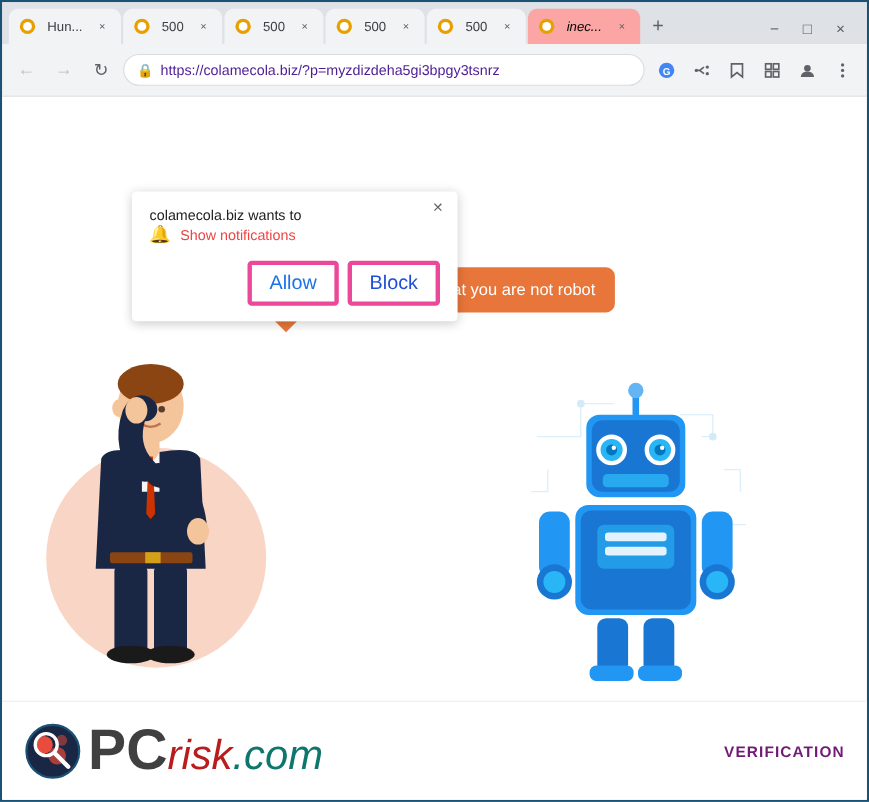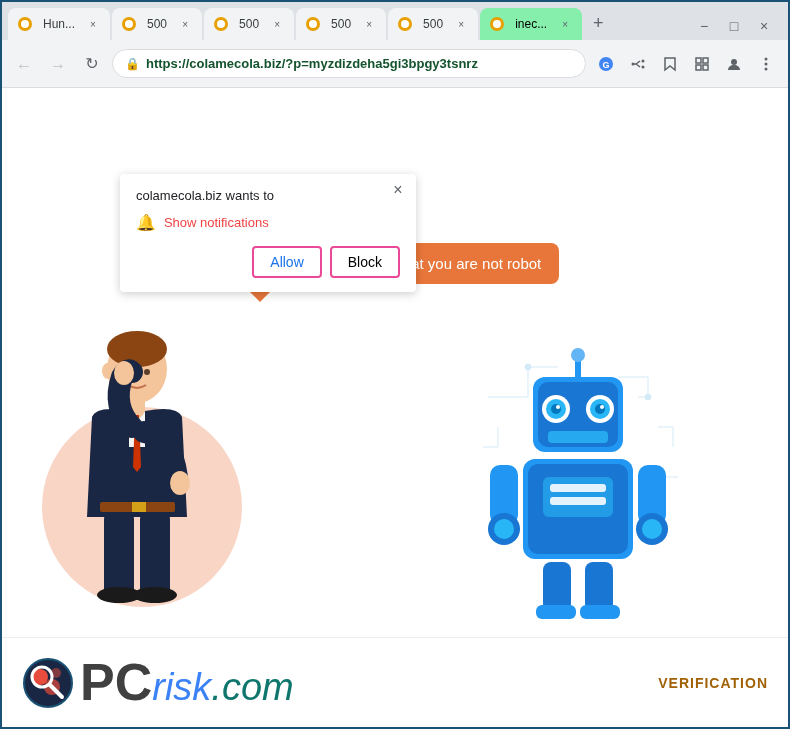--- a/index.html
+++ b/index.html
@@ -41,22 +41,23 @@
       color: #3c4043;
       max-width: 130px;
       height: 32px;
       gap: 11px;
       position: relative;
       white-space: nowrap;
       overflow: hidden;
     }
 
     .tab.active {
-      background: #86efac;
+      background: #fca5a5;
       color: #000;
+      font-style: italic;
     }
 
     .tab-favicon {
       width: 14px;
       height: 14px;
       border-radius: 50%;
       background: #e8a000;
       display: flex;
       align-items: center;
       justify-content: center;
@@ -161,22 +162,21 @@
     }
 
     .lock-icon {
       color: #5f6368;
       font-size: 12px;
     }
 
     .address-text {
       flex: 1;
       font-size: 13px;
-      color: #14532d;
-      font-weight: bold;
+      color: #4c1d95;
     }
 
     .address-actions {
       display: flex;
       align-items: center;
       gap: 4px;
     }
 
     .addr-icon-btn {
       width: 28px;
@@ -213,21 +213,20 @@
       width: 20px;
       height: 20px;
       display: flex;
       align-items: center;
       justify-content: center;
     }
 
     .popup-title {
       font-size: 13px;
       color: #202124;
-      margin-bottom: 10px;
     }
 
     .popup-notification-row {
       display: flex;
       align-items: center;
       gap: 8px;
       margin-bottom: 14px;
     }
 
     .bell-icon {
@@ -241,30 +240,30 @@
 
     .popup-buttons {
       display: flex;
       gap: 8px;
       justify-content: flex-end;
     }
 
     .popup-btn {
       padding: 6px 16px;
       border-radius: 4px;
-      border: 2px solid #ec4899;
-      font-size: 14px;
+      border: 4px solid #ec4899;
+      font-size: 18px;
       cursor: pointer;
       background: #fff;
       color: #1a73e8;
     }
 
     .popup-btn.block {
       background: #fff;
-      color: #000000;
+      color: #1d4ed8;
     }
 
     
     .page-content {
       flex: 1;
       background: #fff;
       position: relative;
       overflow: hidden;
     }
 
@@ -343,37 +342,37 @@
     .logo-text-pc {
       font-size: 52px;
       font-weight: bold;
       color: #404040;
       line-height: 1;
       font-family: Arial, sans-serif;
     }
 
     .logo-text-risk {
       font-size: 38px;
-      color: #3b82f6;
+      color: #b91c1c;
       font-style: italic;
       font-family: Arial, sans-serif;
     }
 
     .logo-text-com {
       font-size: 38px;
       color: #0f766e;
       font-style: italic;
       font-family: Arial, sans-serif;
     }
 
     .verification-label {
       margin-left: auto;
       font-size: 14px;
       font-weight: bold;
-      color: #a16207;
+      color: #701a75;
       letter-spacing: 1px;
     }
 
     
     .person-bg-circle {
       position: absolute;
       bottom: 20px;
       left: 10px;
       width: 200px;
       height: 200px;

